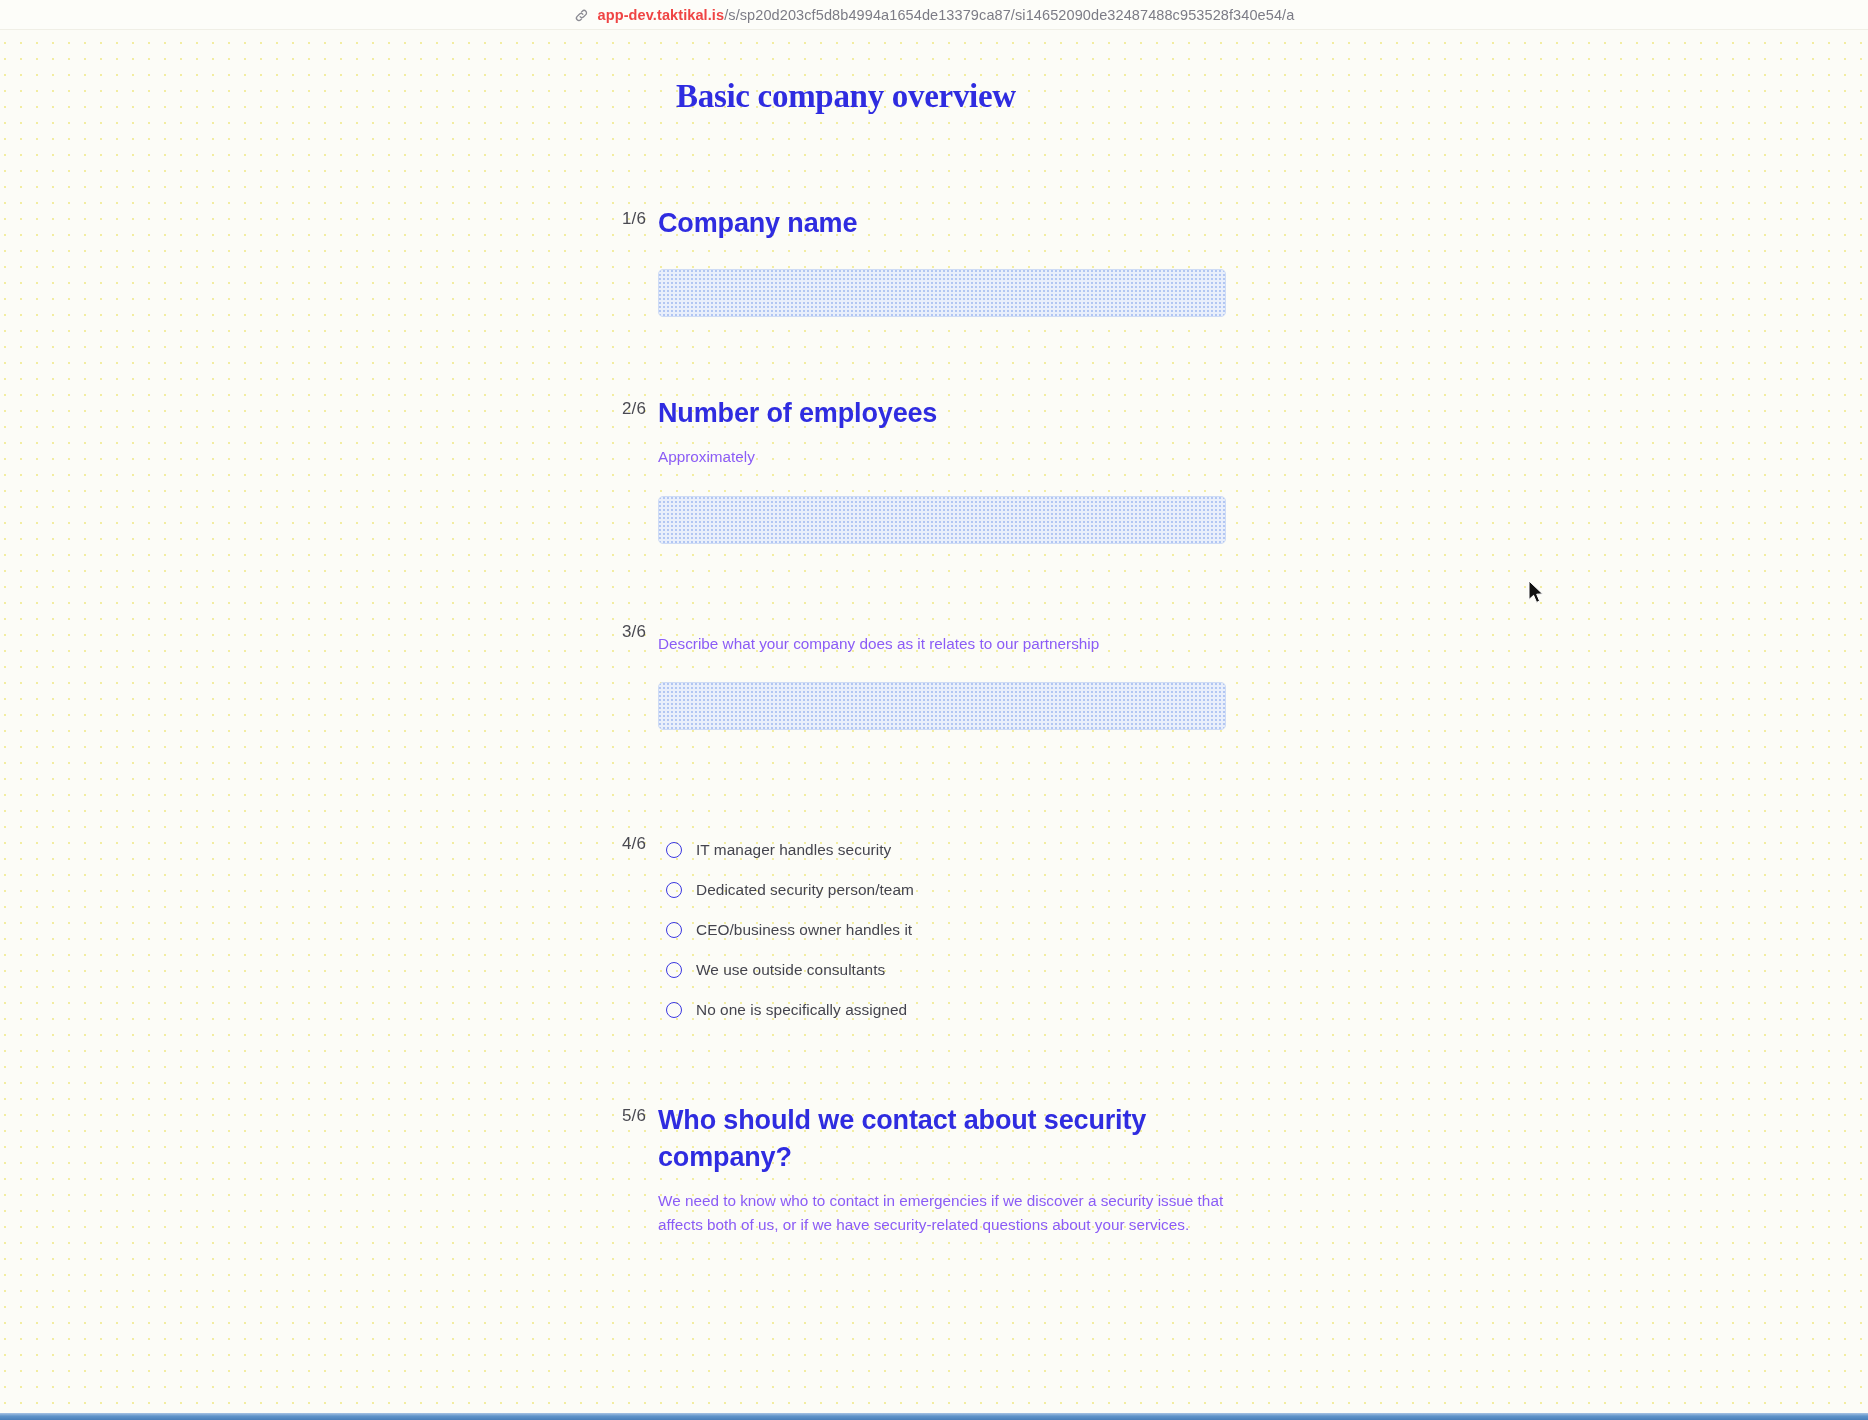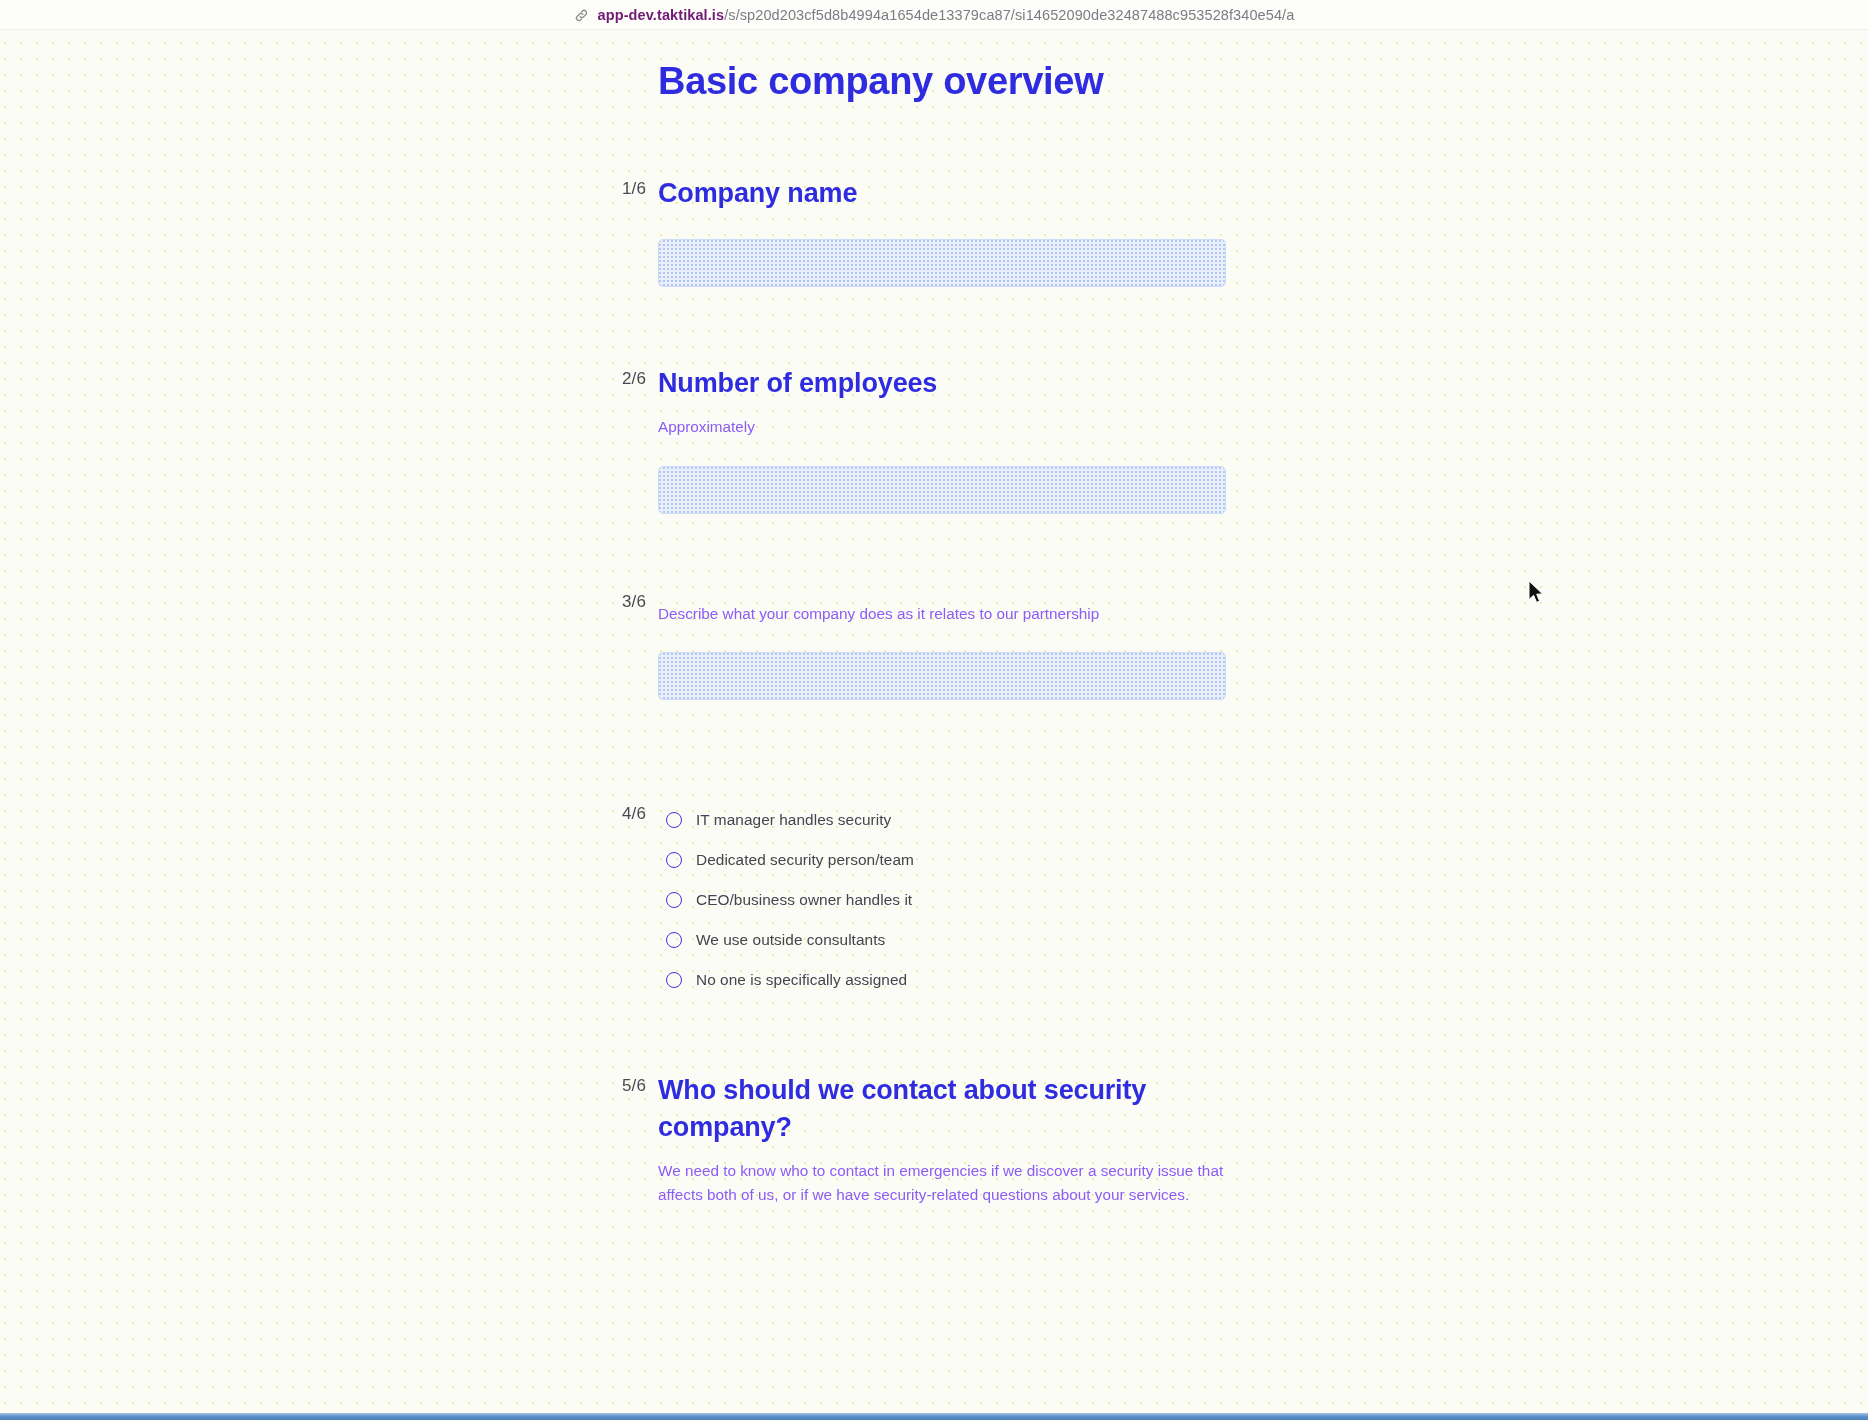--- a/index.html
+++ b/index.html
@@ -44,46 +44,47 @@
     transform: translateY(1px);
   }
   .urlbar .url-text {
     font-family: "Liberation Sans", sans-serif;
     font-size: 14.5px;
     color: #7c7c86;
     letter-spacing: 0.1px;
     white-space: nowrap;
   }
   .urlbar .url-text .host {
-    color: #701a75;
+    color: #ef4444;
     font-weight: bold;
   }
 
   
   .page {
     position: absolute;
     top: 30px; left: 0;
     width: 1868px;
     height: 1388px;
   }
   .form-col {
     position: absolute;
     left: 614px;
     top: 0;
     width: 640px;
   }
 
   .form-title {
-    font-size: 38px;
+    font-size: 33px;
     font-weight: bold;
     color: #2f2ce0;
     letter-spacing: -0.3px;
-    margin: 0;
+    margin: 18px;
     padding-top: 30px;
     padding-left: 44px;
+    font-family: Liberation Serif, serif;
   }
 
   
   .question {
     position: relative;
     padding-left: 44px;
   }
   .q-num {
     position: absolute;
     left: 0;

